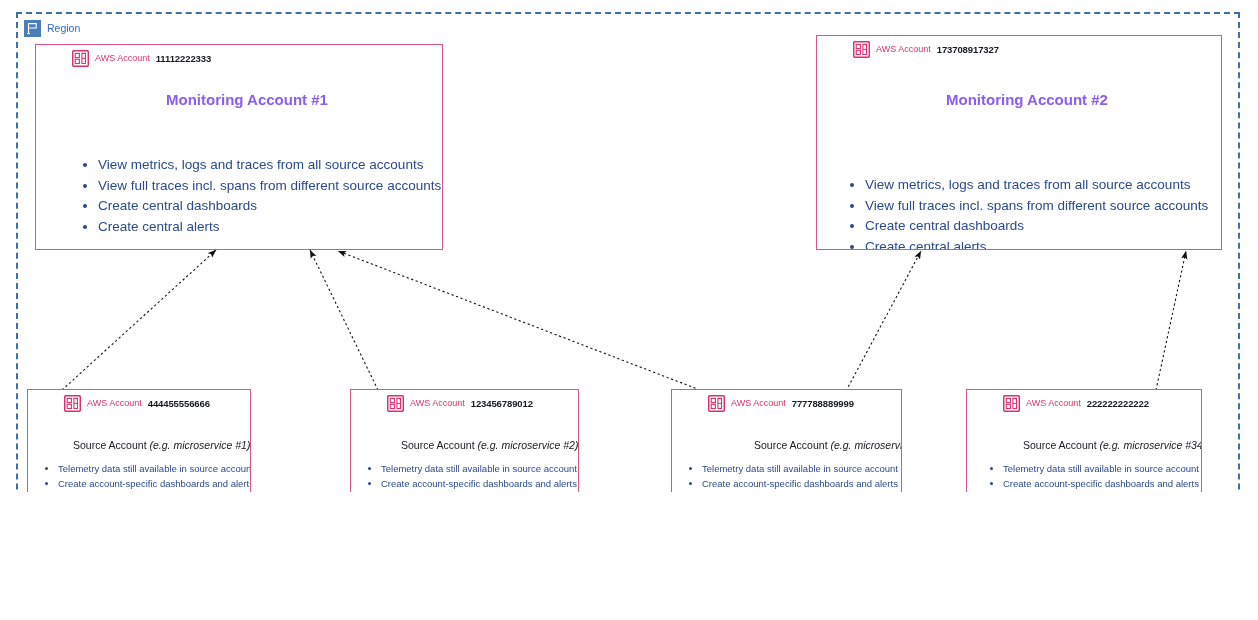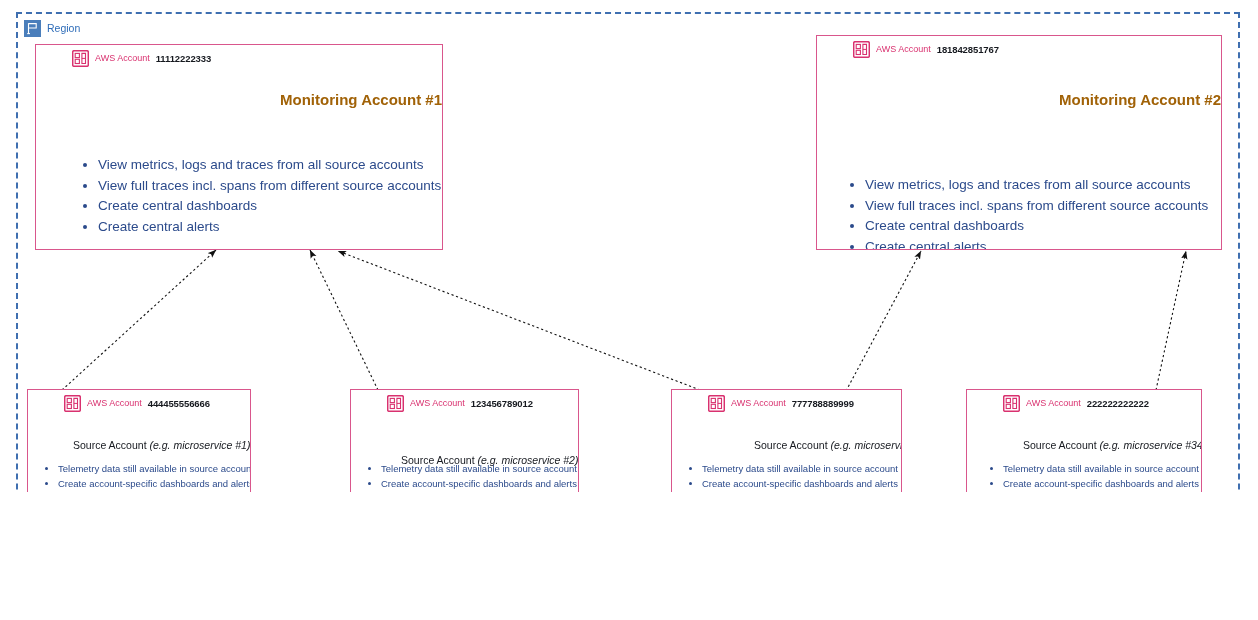--- a/index.html
+++ b/index.html
@@ -87,24 +87,24 @@
     line-height: 1;
     font-weight: bold;
     letter-spacing: -0.1px;
   }
 
   
   .mon-title {
     position: absolute;
     left: 16px;
     right: 0;
-    text-align: right;
+    text-align: center;
     font-size: 15px;
     font-weight: bold;
-    color: #a16207;
+    color: #8b5cf6;
   }
   .mon-list {
     position: absolute;
     margin: 4px;
     padding: 0 0 0 22px;
     list-style: disc;
   }
   .mon-list li {
     font-size: 13.5px;
     color: #2b4a8b;
@@ -211,21 +211,21 @@
       <span class="acct-icon">
         <svg width="17" height="17" viewBox="0 0 17 17" aria-hidden="true">
           <rect x="0.7" y="0.7" width="15.6" height="15.6" rx="1.4" fill="#ffffff" stroke="#d9316f" stroke-width="1.5"></rect>
           <rect x="3.2" y="3.4" width="4.2" height="4.2" fill="none" stroke="#d9316f" stroke-width="1.1"></rect>
           <rect x="3.2" y="9.3" width="4.2" height="4.2" fill="none" stroke="#d9316f" stroke-width="1.1"></rect>
           <path d="M9.9 3.4 h3.6 v10.1 h-3.6 z" fill="none" stroke="#d9316f" stroke-width="1.1"></path>
           <path d="M9.9 8.4 h3.6" stroke="#d9316f" stroke-width="1"></path>
         </svg>
       </span>
       <span class="acct-type">AWS Account</span>
-      <span class="acct-id">181842851767</span>
+      <span class="acct-id">173708917327</span>
     </div>
     <div class="mon-title" style="top:55px;">Monitoring Account #2</div>
     <ul class="mon-list" style="left:22px; top:135px;">
       <li>View metrics, logs and traces from all source accounts</li>
       <li>View full traces incl. spans from different source accounts</li>
       <li>Create central dashboards</li>
       <li>Create central alerts</li>
     </ul>
   </div>
 
@@ -260,21 +260,21 @@
           <rect x="0.7" y="0.7" width="15.6" height="15.6" rx="1.4" fill="#ffffff" stroke="#d9316f" stroke-width="1.5"></rect>
           <rect x="3.2" y="3.4" width="4.2" height="4.2" fill="none" stroke="#d9316f" stroke-width="1.1"></rect>
           <rect x="3.2" y="9.3" width="4.2" height="4.2" fill="none" stroke="#d9316f" stroke-width="1.1"></rect>
           <path d="M9.9 3.4 h3.6 v10.1 h-3.6 z" fill="none" stroke="#d9316f" stroke-width="1.1"></path>
           <path d="M9.9 8.4 h3.6" stroke="#d9316f" stroke-width="1"></path>
         </svg>
       </span>
       <span class="acct-type">AWS Account</span>
       <span class="acct-id">123456789012</span>
     </div>
-    <div class="src-title" style="left:25px; top:49px;margin-top:15px;">
+    <div class="src-title" style="left:25px; top:49px;">
       <b>Source Account</b>
       <i>(e.g. microservice #2)</i>
     </div>
     <ul class="src-list" style="left:14px; top:71px;">
       <li>Telemetry data still available in source account</li>
       <li>Create account-specific dashboards and alerts</li>
     </ul>
   </div>
 
   <div class="acct" style="left:671px; top:389px; width:231px; height:131px;">

